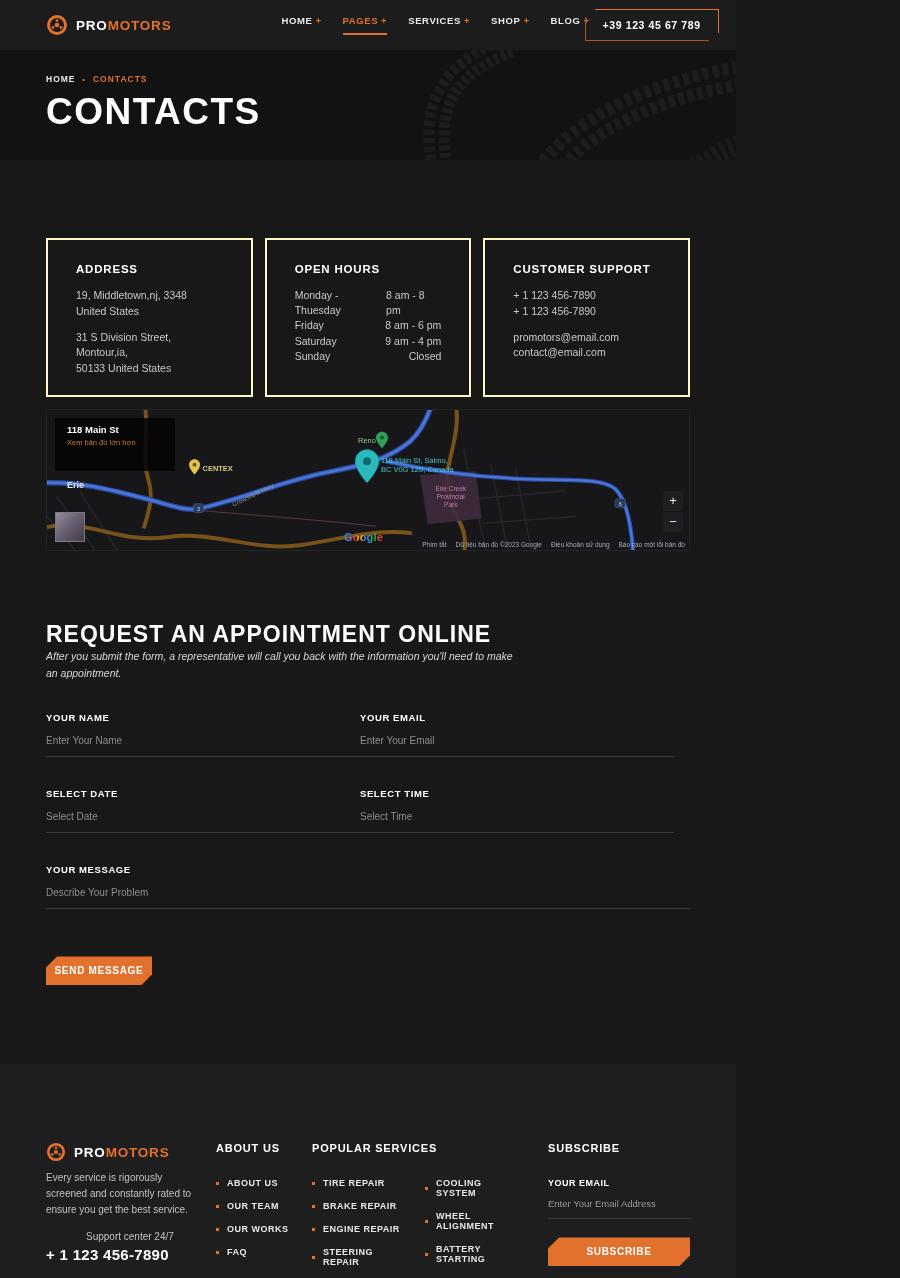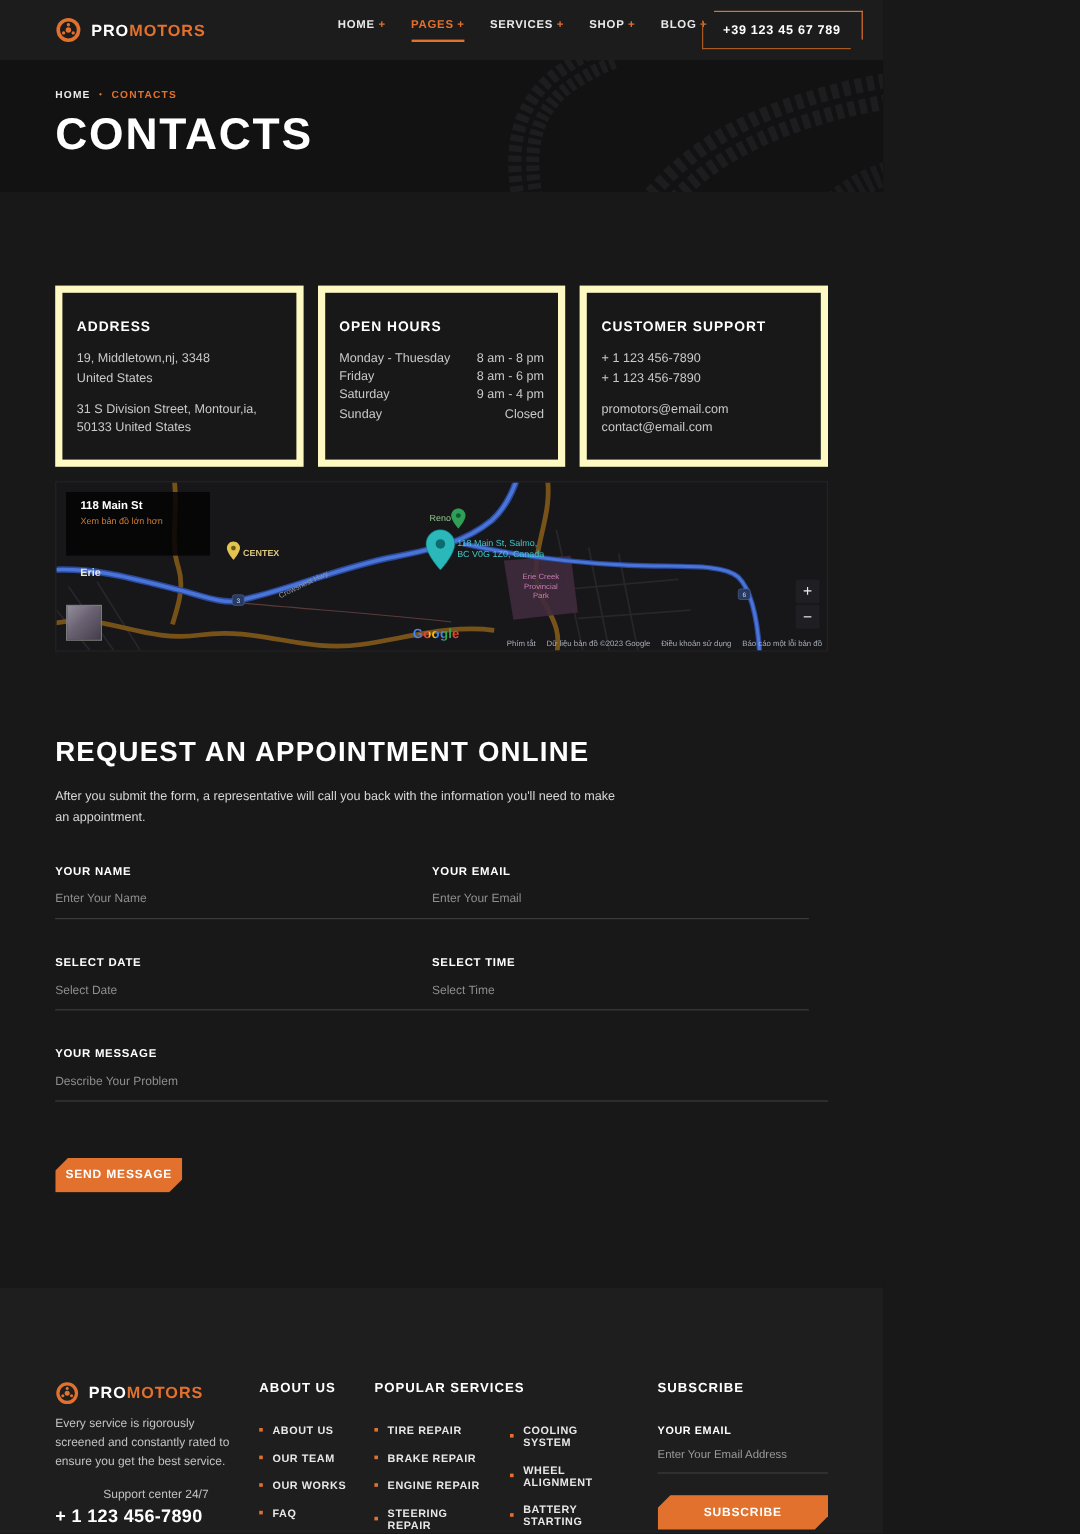--- a/index.html
+++ b/index.html
@@ -37,21 +37,21 @@
   .treads{position:absolute;right:0;top:0;height:110px;width:360px;pointer-events:none;}
   .breadcrumb{padding-top:24px;display:flex;align-items:center;gap:7px;font-size:8.5px;font-weight:700;letter-spacing:1px;position:relative;}
   .breadcrumb .home{color:#eaeaea;cursor:pointer;}
   .breadcrumb .sep{color:var(--accent);font-size:7px;}
   .breadcrumb .current{color:var(--accent);}
   .hero h1{margin:9px 0 0;font-size:37px;line-height:1;color:#fff;font-weight:700;letter-spacing:1.5px;position:relative;}
 
   
   main{background:var(--main-bg);padding:78px 0 79px;flex:0 0 auto;}
   .cards{display:flex;gap:12px;}
-  .card{flex:1;border:6px solid #fef9c3;padding:23px 12px 18px;}
+  .card{flex:1;border:2px solid #fef9c3;padding:23px 28px 18px;}
   .card h3{margin:0 0 13px;font-size:11.5px;letter-spacing:.8px;color:#fff;font-weight:700;}
   .card .line{font-size:10.5px;color:var(--muted);line-height:1.5;}
   .card .vgap{height:10px;}
   .hours-row{display:flex;justify-content:space-between;font-size:10.5px;color:var(--muted);line-height:1.45;}
 
   
   .map{position:relative;margin-top:12px;height:142px;background:#17171a;border:1px solid #232326;overflow:hidden;cursor:grab;}
   .map svg.map-svg{position:absolute;inset:0;width:100%;height:100%;}
   .map-info{position:absolute;left:8px;top:8px;background:rgba(4,4,4,.88);padding:6px 12px 24px;min-width:120px;}
   .map-info .t{font-size:9.5px;font-weight:700;color:#fff;}
@@ -59,21 +59,21 @@
   .street-thumb{position:absolute;left:8px;bottom:8px;width:30px;height:30px;border:1px solid #7a7a7a;background:linear-gradient(135deg,#938e9b 0%,#6a6272 45%,#433d4b 100%);cursor:pointer;}
   .map-zoom{position:absolute;right:6px;bottom:18px;display:flex;flex-direction:column;gap:1px;}
   .map-zoom .zbtn{width:20px;height:20px;background:#1f1f23;color:#e8e8e8;font-size:13px;line-height:20px;text-align:center;cursor:pointer;border-radius:2px;}
   .google-logo{position:absolute;left:297px;bottom:7px;font-size:11px;font-weight:700;letter-spacing:.2px;background:linear-gradient(90deg,#4285F4 0 17%,#EA4335 17% 34%,#FBBC05 34% 50%,#4285F4 50% 66%,#34A853 66% 83%,#EA4335 83% 100%);-webkit-background-clip:text;background-clip:text;color:transparent;}
   .map-attr{position:absolute;right:4px;bottom:2px;display:flex;gap:9px;font-size:6.5px;color:#a7adb5;}
   .map-attr span{cursor:pointer;}
 
   
   .appointment{margin-top:70px;}
   .appointment h2{margin:0;font-size:23px;color:#fff;font-weight:700;letter-spacing:1px;}
-  .desc{margin-top:16px;max-width:470px;font-size:10.5px;line-height:1.65;color:#d6d6d6;}
+  .desc{max-width:470px;font-size:10.5px;line-height:1.65;color:#d6d6d6;font-style:italic;}
   .form-grid{margin-top:30px;display:flex;flex-wrap:wrap;column-gap:0;}
   .field{width:calc(50% - 8px);margin-bottom:31px;}
   .field.full{width:100%;}
   .field label{display:block;font-size:9.5px;font-weight:700;letter-spacing:.6px;color:#fff;margin-bottom:12px;}
   .field input{display:block;width:100%;background:transparent;border:none;border-bottom:1px solid var(--line);padding:0 0 10px;font-size:10px;color:#c4c4c4;outline:none;font-family:inherit;}
   .field input::placeholder{color:#8e8e8e;}
   .btn{background:var(--accent);color:#fff;font-weight:700;font-size:10px;letter-spacing:.7px;border:none;font-family:inherit;cursor:pointer;clip-path:polygon(11px 0,100% 0,100% calc(100% - 11px),calc(100% - 11px) 100%,0 100%,0 11px);}
   .send-btn{margin-top:16px;width:106px;height:29px;}
 
   

